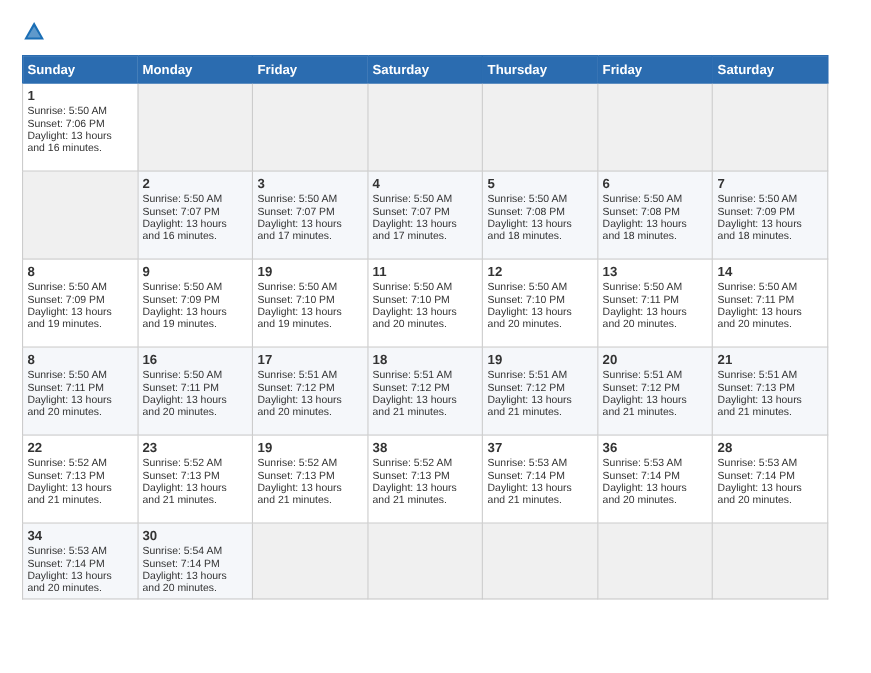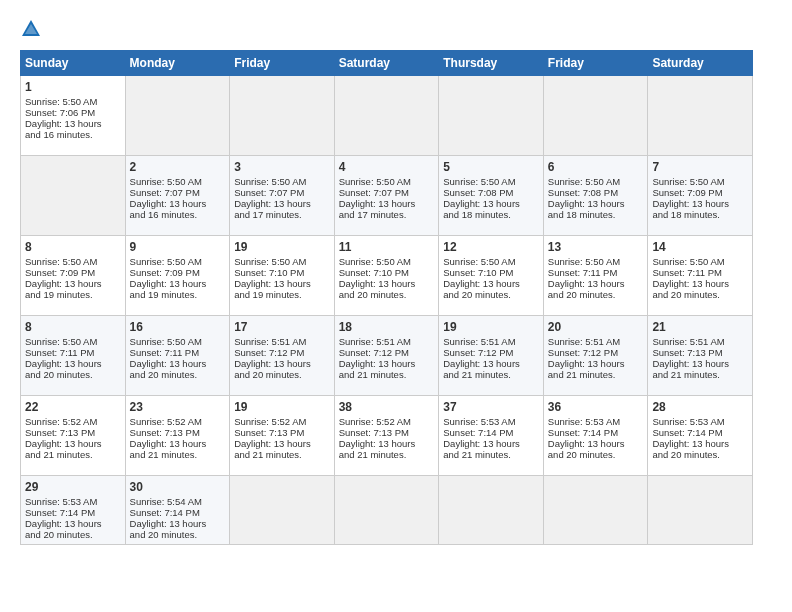--- a/index.html
+++ b/index.html
@@ -348,21 +348,21 @@
           <td>
             <span class="day-num">28</span>
             <div>Sunrise: 5:53 AM</div>
             <div>Sunset: 7:14 PM</div>
             <div>Daylight: 13 hours</div>
             <div>and 20 minutes.</div>
           </td>
         </tr>
         <tr class="last-row">
           <td>
-            <span class="day-num">29</span>
+            <span class="day-num">34</span>
             <div>Sunrise: 5:53 AM</div>
             <div>Sunset: 7:14 PM</div>
             <div>Daylight: 13 hours</div>
             <div>and 20 minutes.</div>
           </td>
           <td>
             <span class="day-num">30</span>
             <div>Sunrise: 5:54 AM</div>
             <div>Sunset: 7:14 PM</div>
             <div>Daylight: 13 hours</div>

